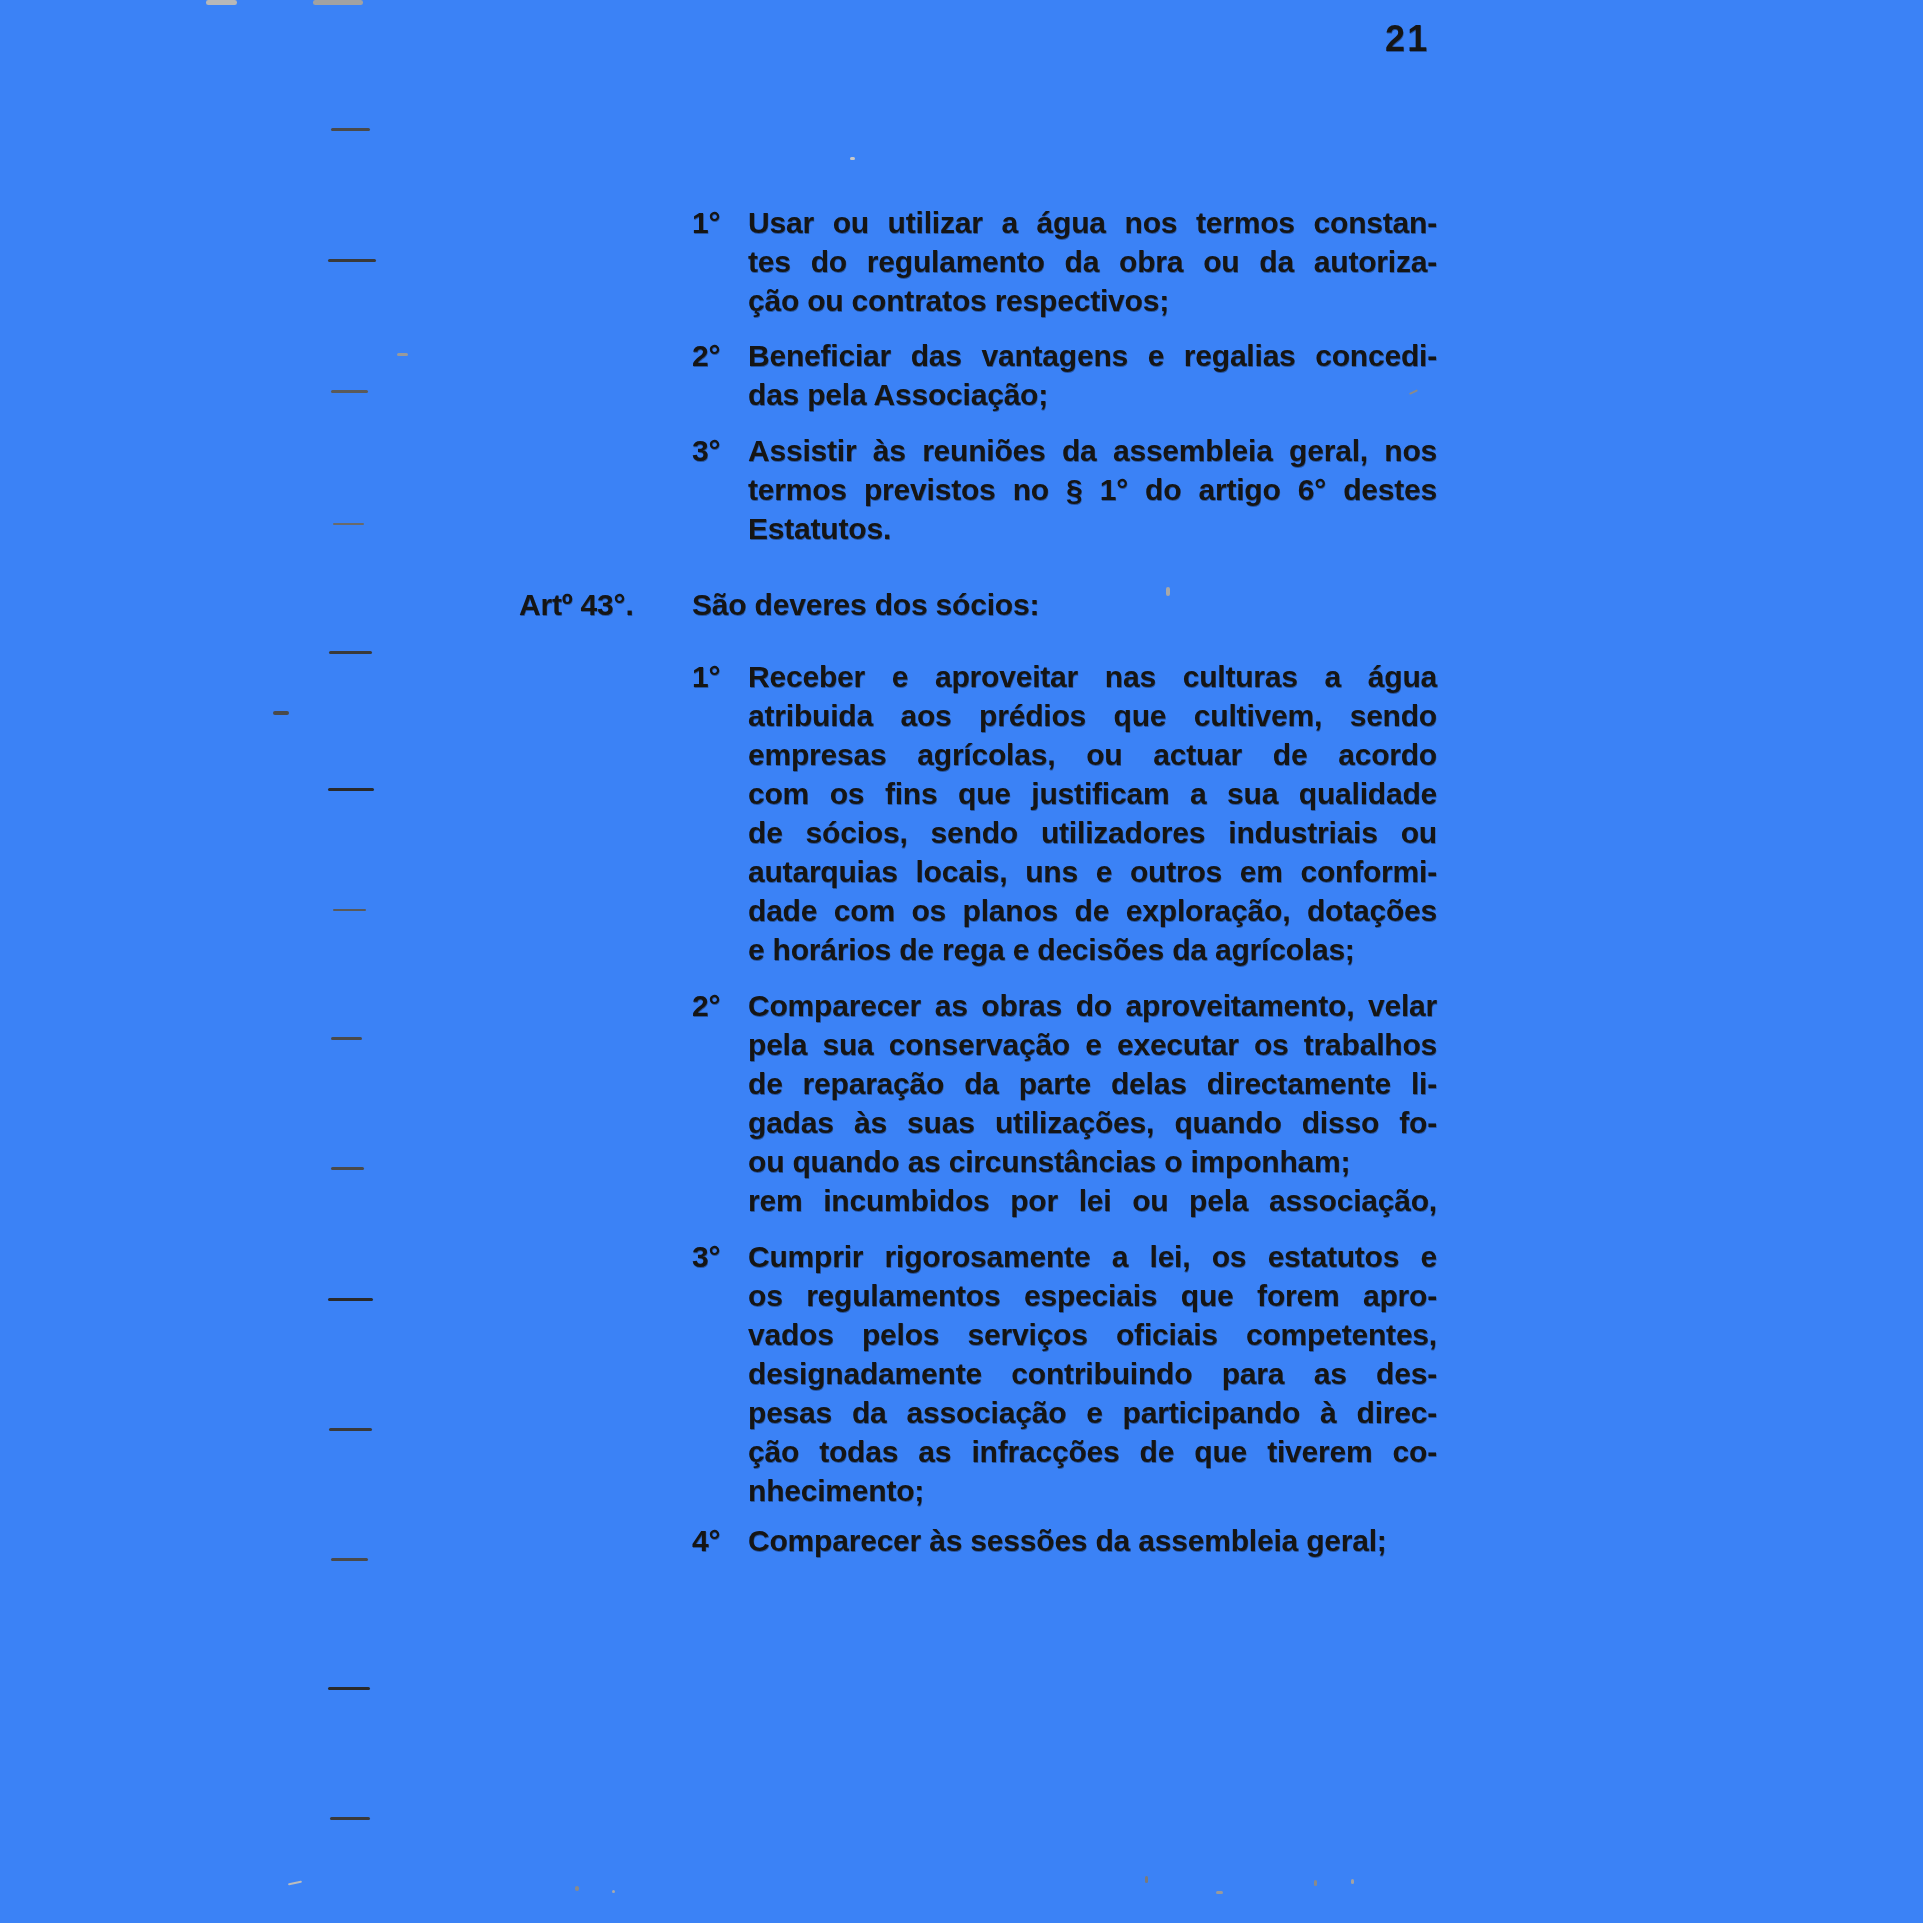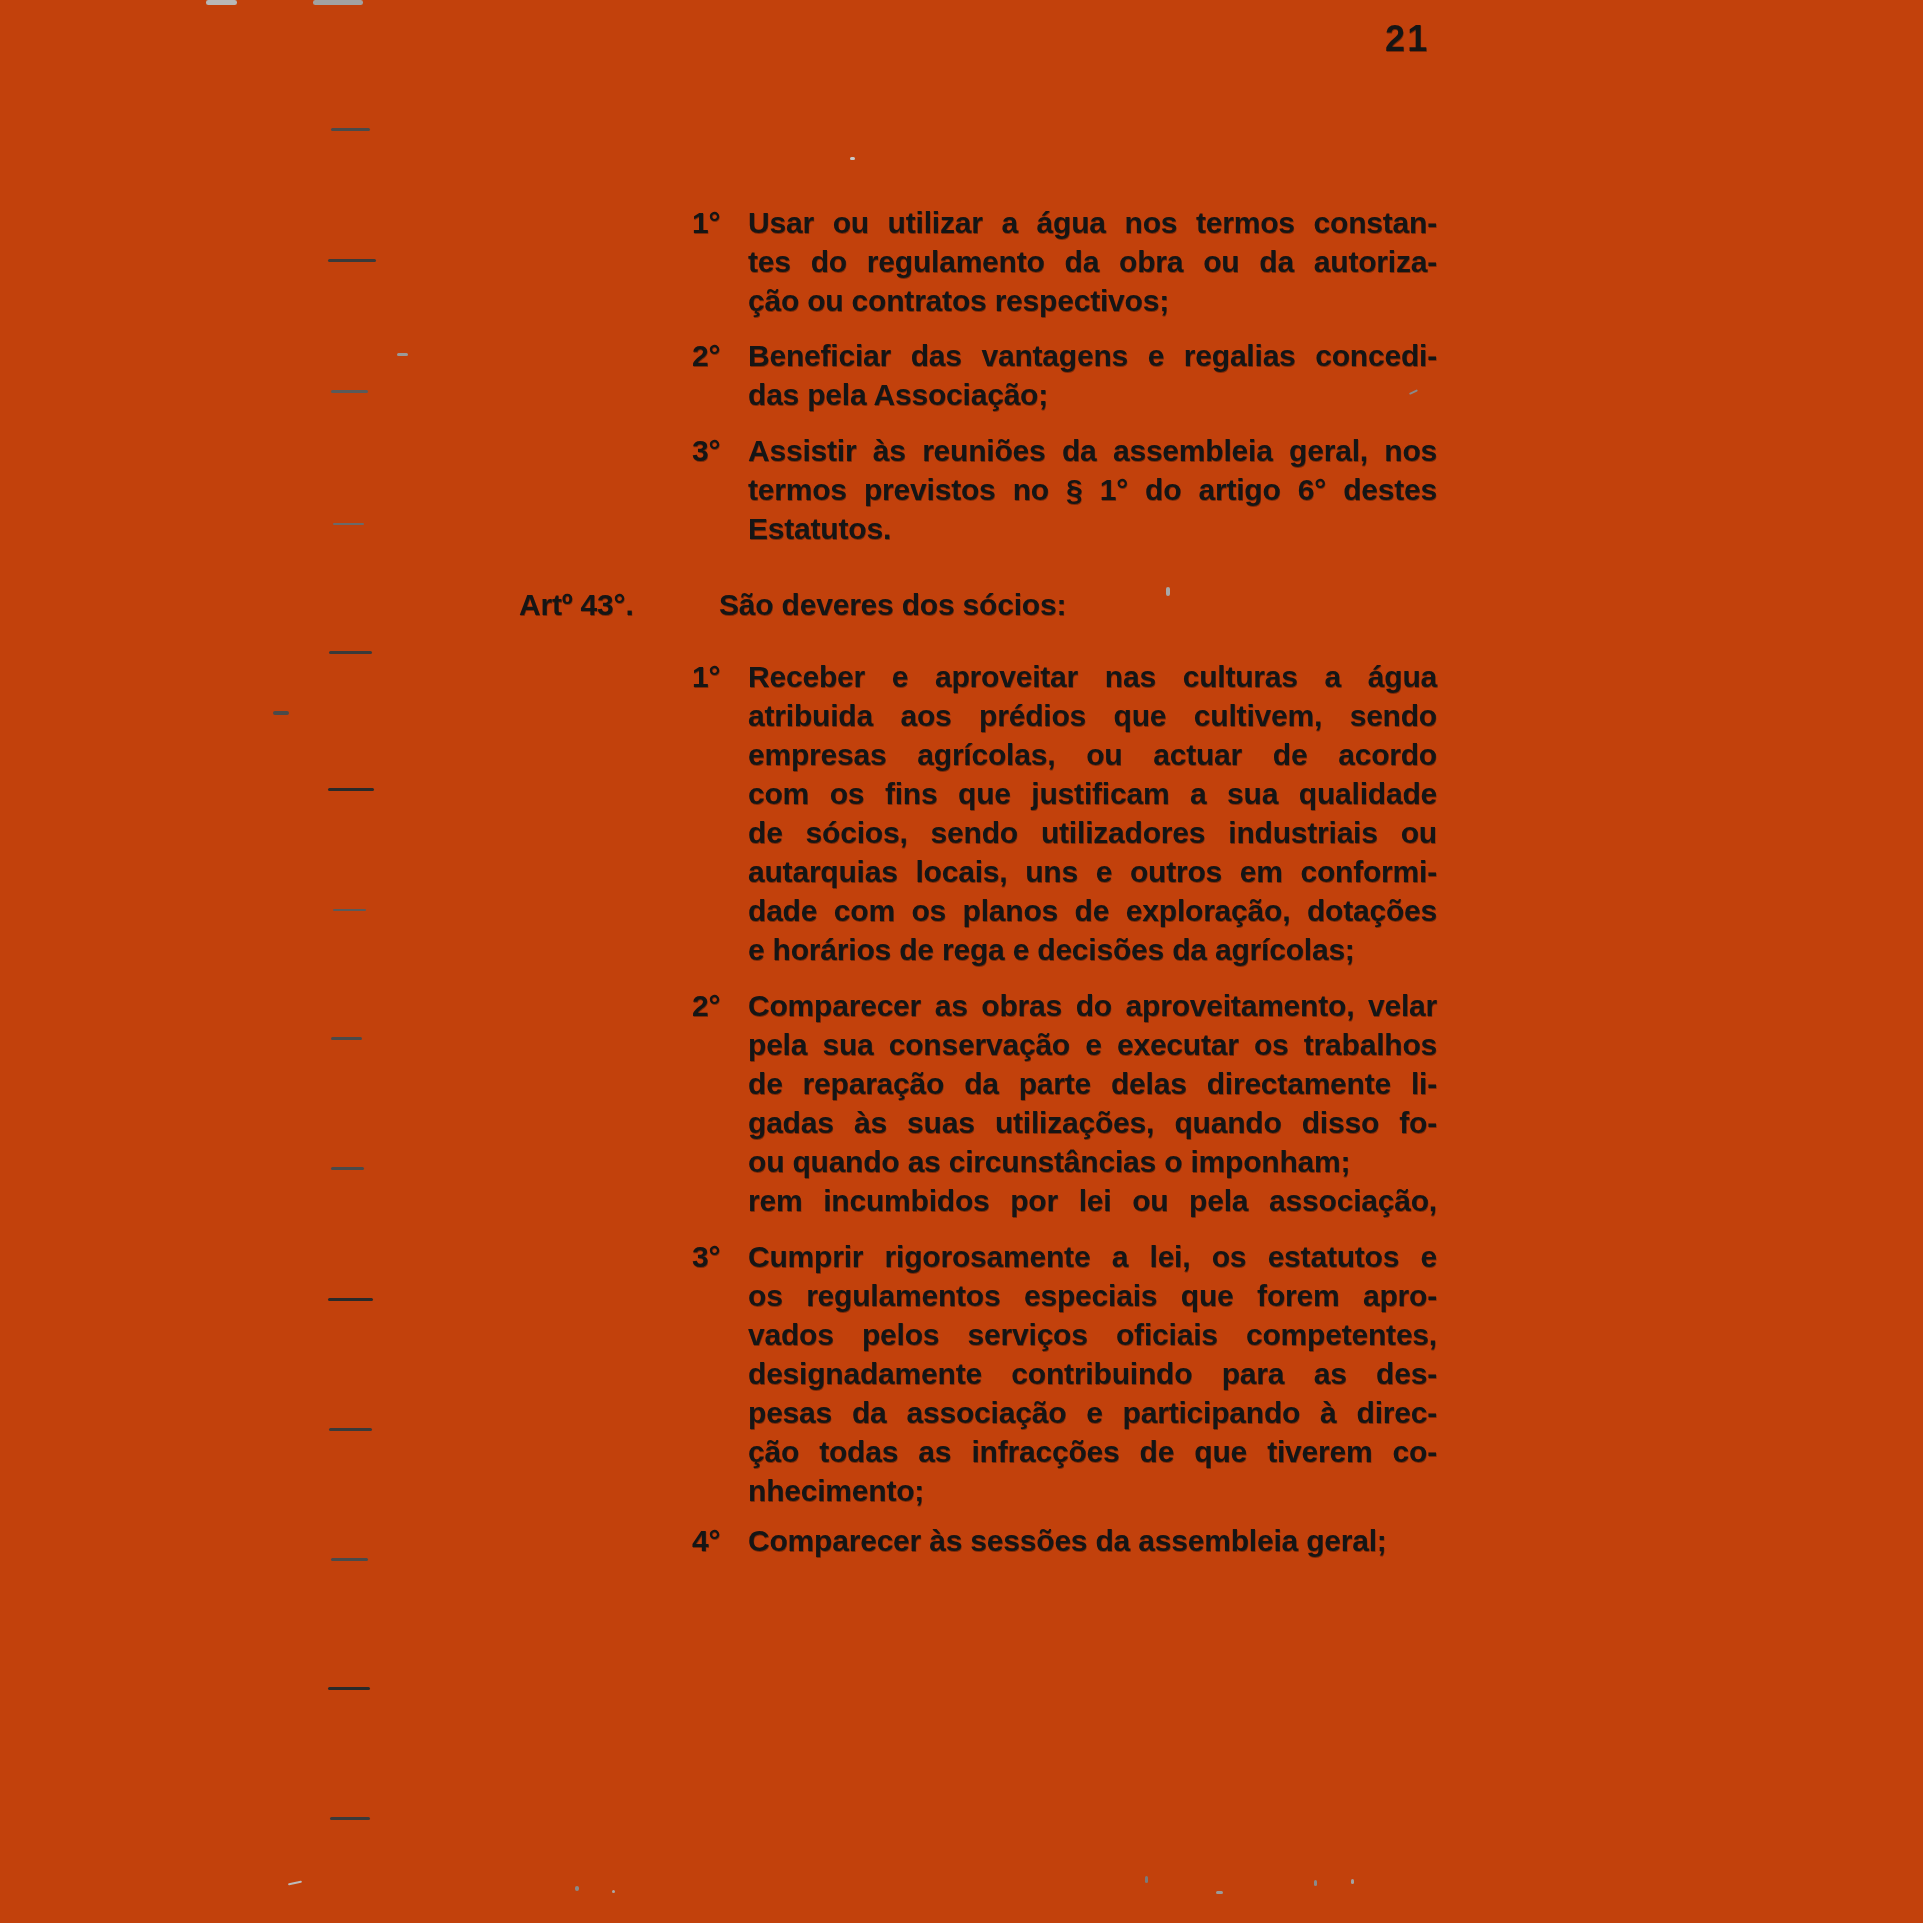--- a/index.html
+++ b/index.html
@@ -1,20 +1,20 @@
 <!DOCTYPE html>
 <html style="font-size:12.4px"><head>
 <meta charset="utf-8">
 <style>
   html, body { margin: 0; padding: 0; background: #ffffff; }
   .page {
     position: relative;
     width: 1924px;
     height: 1924px;
-    background: #c2410c;
+    background: #3b82f6;
     overflow: hidden;
     font-family: "Liberation Sans", sans-serif;
     font-weight: 700;
     color: #151515;
   }
   .page-number {
     position: absolute;
     left: 1385px;
     top: 15.5px;
     font-size: 36px;
@@ -36,21 +36,21 @@
   .group.pre .clause:last-child { margin-bottom: 0; }
   .group.art .clause { margin-bottom: 17px; }
   .group.art .clause:nth-child(3) { margin-bottom: 11.6px; }
   .group.art .clause:last-child { margin-bottom: 0; }
   .num { flex: 0 0 56px; }
   .body { flex: 1; min-width: 0; }
   .line { text-align: justify; text-align-last: justify; white-space: normal; }
   .line.last { text-align-last: left; }
   .heading { display: flex; margin-top: 37px; margin-bottom: 33px; align-items: flex-end; }
   .heading .label { flex: 0 0 173px; }
-  .heading .lead { flex: 1; margin-left: 27px; }
+  .heading .lead { flex: 1; }
   .marks { position: absolute; left: 0; top: 0; width: 100%; height: 100%; pointer-events: none; }
   .mark { position: absolute; border-radius: 2.3px; }
 </style>
 </head>
 <body>
 
 <div class="page">
   <div class="page-number">21</div>
 
   <div class="marks">

